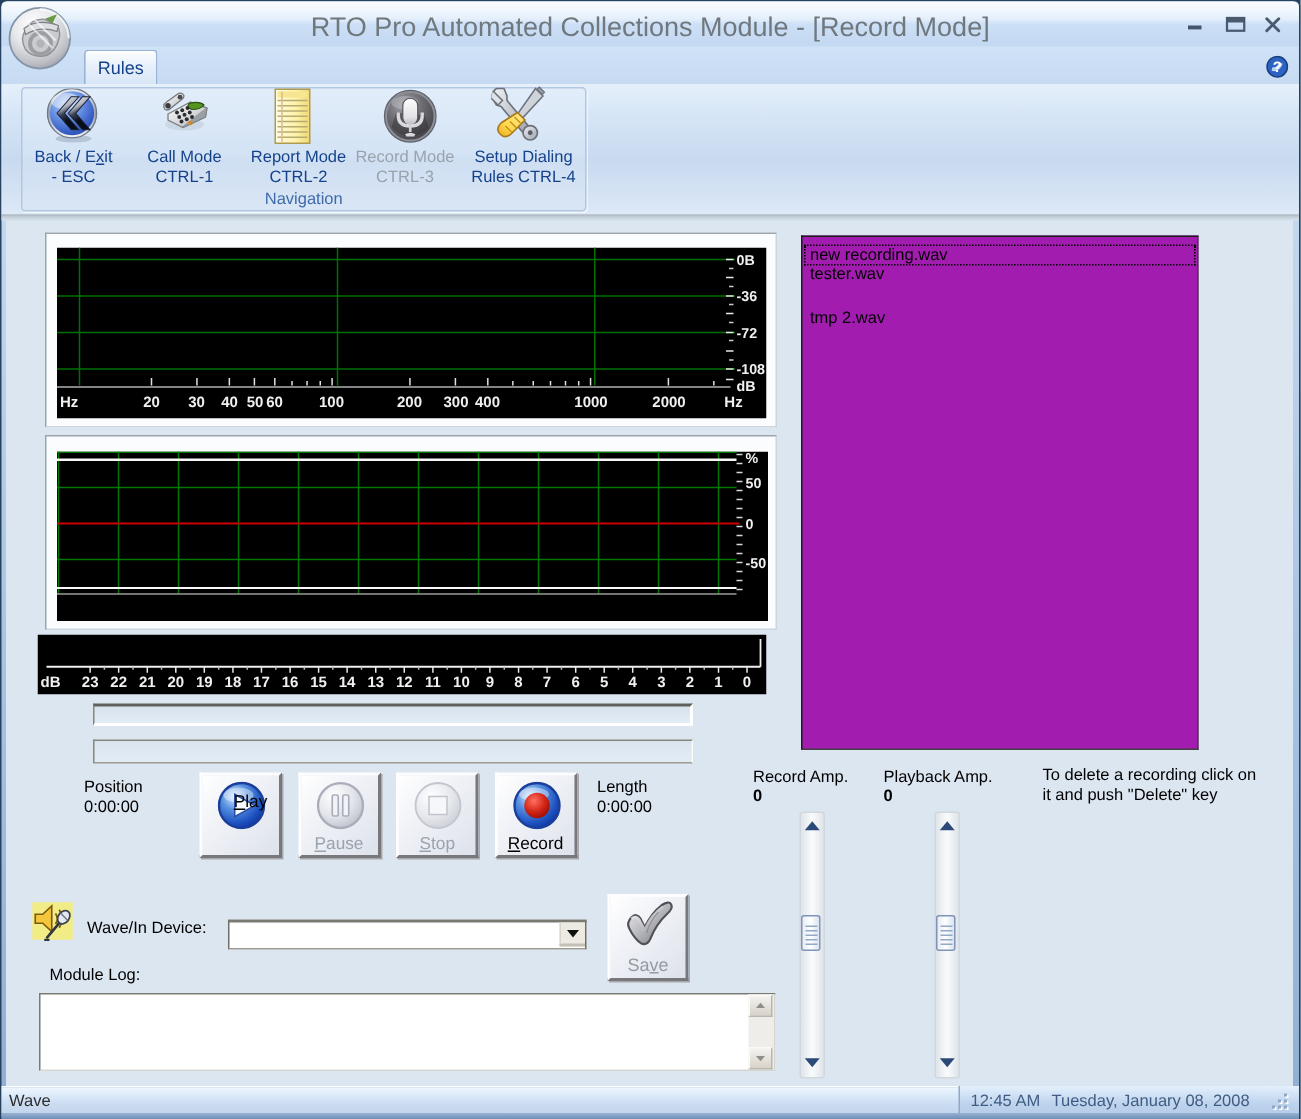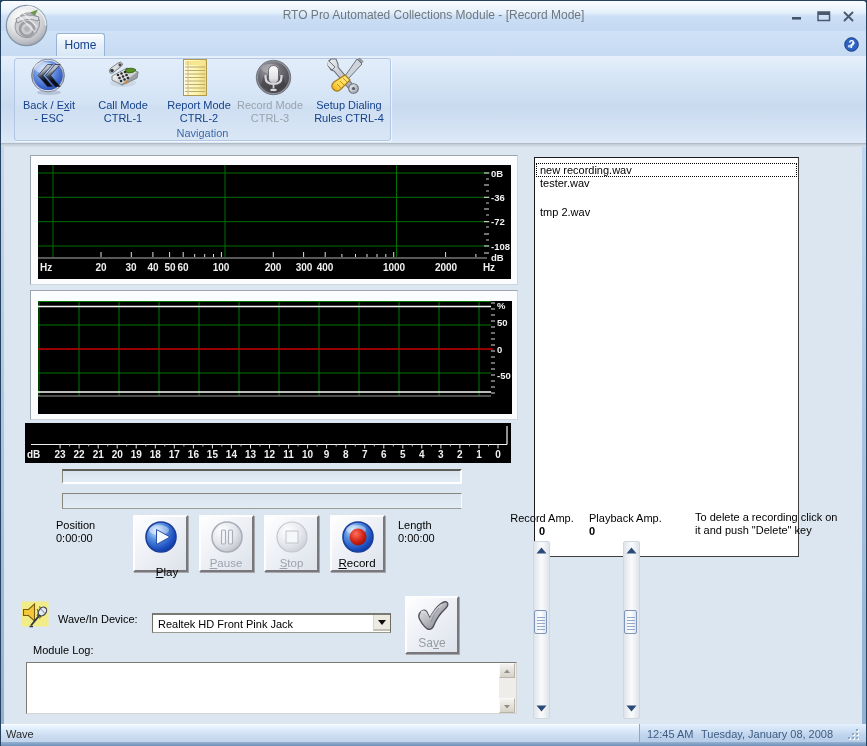--- a/index.html
+++ b/index.html
@@ -5,40 +5,40 @@
 html,body{width:867px;height:746px;overflow:hidden}
 body{font-family:"Liberation Sans",sans-serif;background:#25425f;position:relative}
 .abs{position:absolute}
 .t11{font-size:11px;line-height:13px;color:#000}
 
 #frame{position:absolute;left:0;top:0;width:867px;height:746px;background:#26425f;border-radius:4px 4px 0 0}
 #frameIn{position:absolute;left:1px;top:1px;width:865px;height:744px;background:linear-gradient(#cfe2f6,#a7c3e2 60%,#8fafd3);border-radius:3px 3px 0 0}
 #titlebar{position:absolute;left:1px;top:1px;width:865px;height:30px;border-radius:4px 4px 0 0;
  background:linear-gradient(#e9f3fd 0%,#dcebfa 38%,#cbdff6 52%,#c3d8f1 100%);}
 #titlebar .hl{position:absolute;left:0;top:0;right:0;height:14px;border-radius:4px 4px 0 0;background:linear-gradient(rgba(255,255,255,.75),rgba(255,255,255,.1))}
-#title{position:absolute;left:0;top:8px;width:867px;text-align:center;font-size:12px;color:#70787e;letter-spacing:0}
+#title{position:absolute;left:0;top:8px;width:867px;text-align:center;font-size:18px;color:#70787e;letter-spacing:0}
 
 #tabrow{position:absolute;left:1px;top:31px;width:865px;height:25px;background:linear-gradient(#cfe2f7,#c6daf2)}
 #hometab{position:absolute;left:56px;top:33px;width:49px;height:23px;border:1px solid #98b3d4;border-bottom:none;border-radius:3px 3px 0 0;background:linear-gradient(#fdfeff,#e7f0fa 45%,#d8e7f6);text-align:center;font-size:12px;color:#15428b;padding-top:4px}
 
 #ribbon{position:absolute;left:1px;top:56px;width:865px;height:87px;background:linear-gradient(#e6f0fb 0%,#d8e7f7 20%,#cbdcf1 52%,#c9daf0 58%,#d6e4f4 88%,#dde9f7 100%)}
 #ribbonedge{position:absolute;left:1px;top:143px;width:865px;height:4px;background:linear-gradient(#a8b2ba,#c5cfd8 40%,#d7e1ec)}
 #navgroup{position:absolute;left:14px;top:58px;width:377px;height:83px;border:1px solid #b3c7e2;border-radius:3px;background:linear-gradient(#e2edfa 0%,#d3e3f5 55%,#cfdff2 60%,#d9e6f5 100%);box-shadow:1px 1px 0 rgba(255,255,255,.6)}
 #navlabel{position:absolute;left:14px;top:127px;width:377px;text-align:center;font-size:11px;color:#3e6aaa}
 .rbtxt{position:absolute;text-align:center;font-size:11px;line-height:13px;color:#15428b;white-space:nowrap}
 u{text-decoration:underline}
 
 #client{position:absolute;left:4px;top:147px;width:858px;height:577px;background:#dce6f0}
 .panel{position:absolute;background:#fbfcfd;border:1px solid #9aa5ad;border-right-color:#cdd6de;border-bottom-color:#cdd6de}
 .bar1{position:absolute;background:linear-gradient(#d7e2ee,#e3edf6);border-top:2px solid #5f5f5a;border-left:1px solid #87877d;border-right:2px solid #fff;border-bottom:2px solid #fff}
 .bar2{position:absolute;background:linear-gradient(#d9e4ef,#e2ecf5);border-top:1px solid #87877d;border-left:1px solid #87877d;border-right:1px solid #fbfbf8;border-bottom:1px solid #9c9c90}
 .btn3d{position:absolute;background:linear-gradient(135deg,#ffffff 0%,#f0f2f7 40%,#dde2eb 100%);border-top:2px solid #fdfdfd;border-left:2px solid #fdfdfd;border-right:2px solid #77777c;border-bottom:2px solid #77777c;box-shadow:1px 1px 0 #a8a8ac}
 .btnlbl{position:absolute;width:100%;text-align:center;font-size:11.5px}
 
-#listbox{position:absolute;left:534px;top:157px;width:265px;height:400px;background:#ffffff;border:1px solid #1c1c1c;border-right-color:#404040;border-bottom-color:#404040}
+#listbox{position:absolute;left:534px;top:157px;width:265px;height:343px;background:#a21caf;border:1px solid #1c1c1c;border-right-color:#404040;border-bottom-color:#404040}
 #focusitem{position:absolute;left:1px;top:5px;width:261px;height:14px;border:1px dotted #000}
 .lbitem{position:absolute;left:5px;font-size:11px;color:#000;white-space:nowrap}
 
 .slider{position:absolute;width:17px;background:linear-gradient(90deg,#dfe4ea 0%,#f7f9fb 45%,#f7f9fb 55%,#dfe4ea 100%);border:1px solid #d0d7df;border-radius:2px}
 .sthumb{position:absolute;left:1px;width:13px;height:24px;border:1px solid #8094b8;border-radius:2px;background:linear-gradient(90deg,#e8edf5,#fdfefe 50%,#dce4f0)}
 .grip{position:absolute;left:2px;width:8px;height:1px;background:#92a8c8}
 
 #combo{position:absolute;left:152px;top:613px;width:239px;height:20px;background:#fff;border:1px solid #6e6e66;border-top:2px solid #7a7a72;border-bottom-color:#9a9a92}
 #combobtn{position:absolute;right:0px;top:0px;width:17px;height:16px;background:#edeae1;border-left:1px solid #d8d5cc;border-bottom:2px solid #c2bfb5}
 
@@ -74,21 +74,21 @@
 </defs>
 <circle cx="21.5" cy="21.5" r="20.2" fill="url(#orb)" stroke="#8494a8" stroke-width="1.2"></circle>
 <path d="M21.5 2.2 A19.3 19.3 0 0 1 40.8 21.5" fill="none" stroke="#ffffff" stroke-width="1.6" opacity=".7"></path>
 <path d="M12 16 Q16 8 25 9 L33 13 Q36 17 34 23 Q32 30 26 33 Q17 35 12 29 Q8 22 12 16 Z" fill="#c6c8cc" stroke="#84868c" stroke-width="1" opacity=".85"></path>
 <path d="M11 15 Q20 8 34 13 L33 17 Q22 13 12 19 Z" fill="#dddee2" stroke="#7e8086" stroke-width=".8"></path>
 <circle cx="22" cy="25" r="7" fill="none" stroke="#9c9ea4" stroke-width="2.6"></circle>
 <circle cx="22" cy="25" r="2.8" fill="#b2b4b8"></circle>
 <path d="M14 12 L30 28 M18 9 L32 23" stroke="#ffffff" stroke-width="1.4" opacity=".6"></path>
 <path d="M25 8.5 L33 5.5 L30 11.5 Z" fill="#6a9a48"></path>
 </svg>
-<div id="hometab">Home</div>
+<div id="hometab">Rules</div>
 <svg class="abs" style="left:844px;top:37px" width="15" height="15" viewBox="0 0 15 15">
 <circle cx="7.5" cy="7.5" r="6.8" fill="#2b62c4" stroke="#1a3f7e" stroke-width="1"></circle>
 <path d="M4 9 Q8 10 10 5" stroke="#bcd4f2" stroke-width="2.5" fill="none"></path>
 <text x="7.5" y="11" font-size="10" font-weight="bold" fill="#fff" text-anchor="middle">?</text>
 </svg>
 <div id="ribbon"></div>
 <div id="ribbonedge"></div>
 <div id="navgroup"></div>
 <div id="navlabel">Navigation</div>
 <div class="rbtxt" style="left:-6px;top:99px;width:110px;color:#15428b">Back / E<u>x</u>it<br>- ESC</div>
@@ -412,21 +412,21 @@
         <stop offset="0%" stop-color="#dceeff"></stop>
         <stop offset="40%" stop-color="#5690e0"></stop>
         <stop offset="80%" stop-color="#1c50c0"></stop>
         <stop offset="100%" stop-color="#1238a0"></stop>
       </radialGradient>
     </defs>
     <circle cx="16" cy="16" r="15" fill="url(#pb1)" stroke="#1a3f9a" stroke-width="1.6"></circle>
     <ellipse cx="14" cy="9" rx="10" ry="5" fill="#fff" opacity=".4"></ellipse>
     <path d="M11.5 8.5 L25 16 L11.5 23.5 Z" fill="#f4faff" stroke="#2a4ea8" stroke-width="1"></path>
   </svg>
-<div class="btnlbl" style="left:133px;top:566px;width:68px;color:#000"><u>P</u>lay</div>
+<div class="btnlbl" style="left:133px;top:529px;width:68px;color:#000"><u>P</u>lay</div>
 <div class="btn3d" style="left:198.5px;top:515px;width:55px;height:57px"></div>
 <svg class="abs" style="left:210.5px;top:521px" width="32" height="32" viewBox="0 0 32 32">
     <defs>
       <radialGradient id="pb2" cx="35%" cy="30%" r="75%">
         <stop offset="0%" stop-color="#ffffff"></stop>
         <stop offset="60%" stop-color="#e2e4ea"></stop>
         <stop offset="100%" stop-color="#c0c3cc"></stop>
       </radialGradient>
     </defs>
     <circle cx="16" cy="16" r="15" fill="url(#pb2)" stroke="#a9adb9" stroke-width="1.5"></circle>
@@ -466,21 +466,21 @@
     <ellipse cx="14" cy="8.5" rx="10" ry="4.5" fill="#fff" opacity=".38"></ellipse>
     <circle cx="16" cy="16" r="8.5" fill="url(#rd)"></circle>
   </svg>
 <div class="btnlbl" style="left:329.5px;top:557px;width:55px;color:#000"><u>R</u>ecord</div>
 <div id="listbox">
     <div id="focusitem"></div>
     <div class="lbitem" style="top:6px">new recording.wav</div>
     <div class="lbitem" style="top:19px">tester.wav</div>
     <div class="lbitem" style="top:48px">tmp 2.wav</div>
   </div>
-<div class="abs t11" style="left:502px;top:512px;width:80px;text-align:center">Record Amp.<br><b>0</b></div>
+<div class="abs t11" style="left:502px;top:512px;width:80px;text-align:left">Record Amp.<br><b>0</b></div>
 <div class="abs t11" style="left:589px;top:512px;width:80px;text-align:left">Playback Amp.<br><b>0</b></div>
 <div class="abs t11" style="left:695px;top:511px;width:150px">To delete a recording click on<br>it and push "Delete" key</div>
 <div class="slider" style="left:533px;top:541px;height:178px"></div>
 <svg class="abs" style="left:536px;top:547px" width="11" height="7" viewBox="0 0 11 7">
     <path d="M5.5 0.5 L10.5 6.5 L0.5 6.5 Z" fill="#2c4a78"></path>
   </svg>
 <svg class="abs" style="left:536px;top:705px" width="11" height="7" viewBox="0 0 11 7">
     <path d="M5.5 6.5 L10.5 0.5 L0.5 0.5 Z" fill="#2c4a78"></path>
   </svg>
 <div class="sthumb" style="left:534px;top:610px">
@@ -508,21 +508,20 @@
 <rect x="0.5" y="2.5" width="27" height="25" fill="#f2ec86"></rect>
 <path d="M2.5 10.5 L7.5 10.5 L13.5 5 L13.5 22 L7.5 16.5 L2.5 16.5 Z" fill="#f5c63a" stroke="#7a5c0e" stroke-width="1.1"></path>
 <path d="M16 10 Q18.5 13.5 16 17 M18.5 7.5 Q22.5 13.5 18.5 19.5" fill="none" stroke="#7a5c0e" stroke-width="1.2"></path>
 <ellipse cx="21.5" cy="12.5" rx="3.6" ry="4.8" transform="rotate(38 21.5 12.5)" fill="#e4e9f0" stroke="#3e4654" stroke-width="1.2"></ellipse>
 <path d="M19.5 9.8 L24 14.5" stroke="#707a88" stroke-width="1"></path>
 <line x1="18.6" y1="16.2" x2="10" y2="26.5" stroke="#2e3642" stroke-width="1.8"></line>
 <line x1="8.5" y1="27.5" x2="12" y2="27.5" stroke="#2e3642" stroke-width="1.5"></line>
 </svg>
 <div class="abs t11" style="left:58px;top:613px">Wave/In Device:</div>
 <div id="combo">
-    <div class="t11" style="padding:2.5px 0 0 5px;white-space:nowrap">Realtek HD Front Pink Jack</div>
     <div id="combobtn"><svg width="16" height="14" viewBox="0 0 16 14">
         <path d="M4 5 L12 5 L8 10 Z" fill="#101010"></path>
       </svg></div>
   </div>
 <div class="btn3d" style="left:405px;top:596px;width:54px;height:58px"></div>
 <svg class="abs" style="left:414px;top:599px" width="38" height="36" viewBox="0 0 38 36">
 <defs>
       <linearGradient id="ck" x1="0" y1="0" x2="1" y2="1">
 <stop offset="0%" stop-color="#f0f0f2"></stop>
         <stop offset="45%" stop-color="#bcbcc2"></stop>

